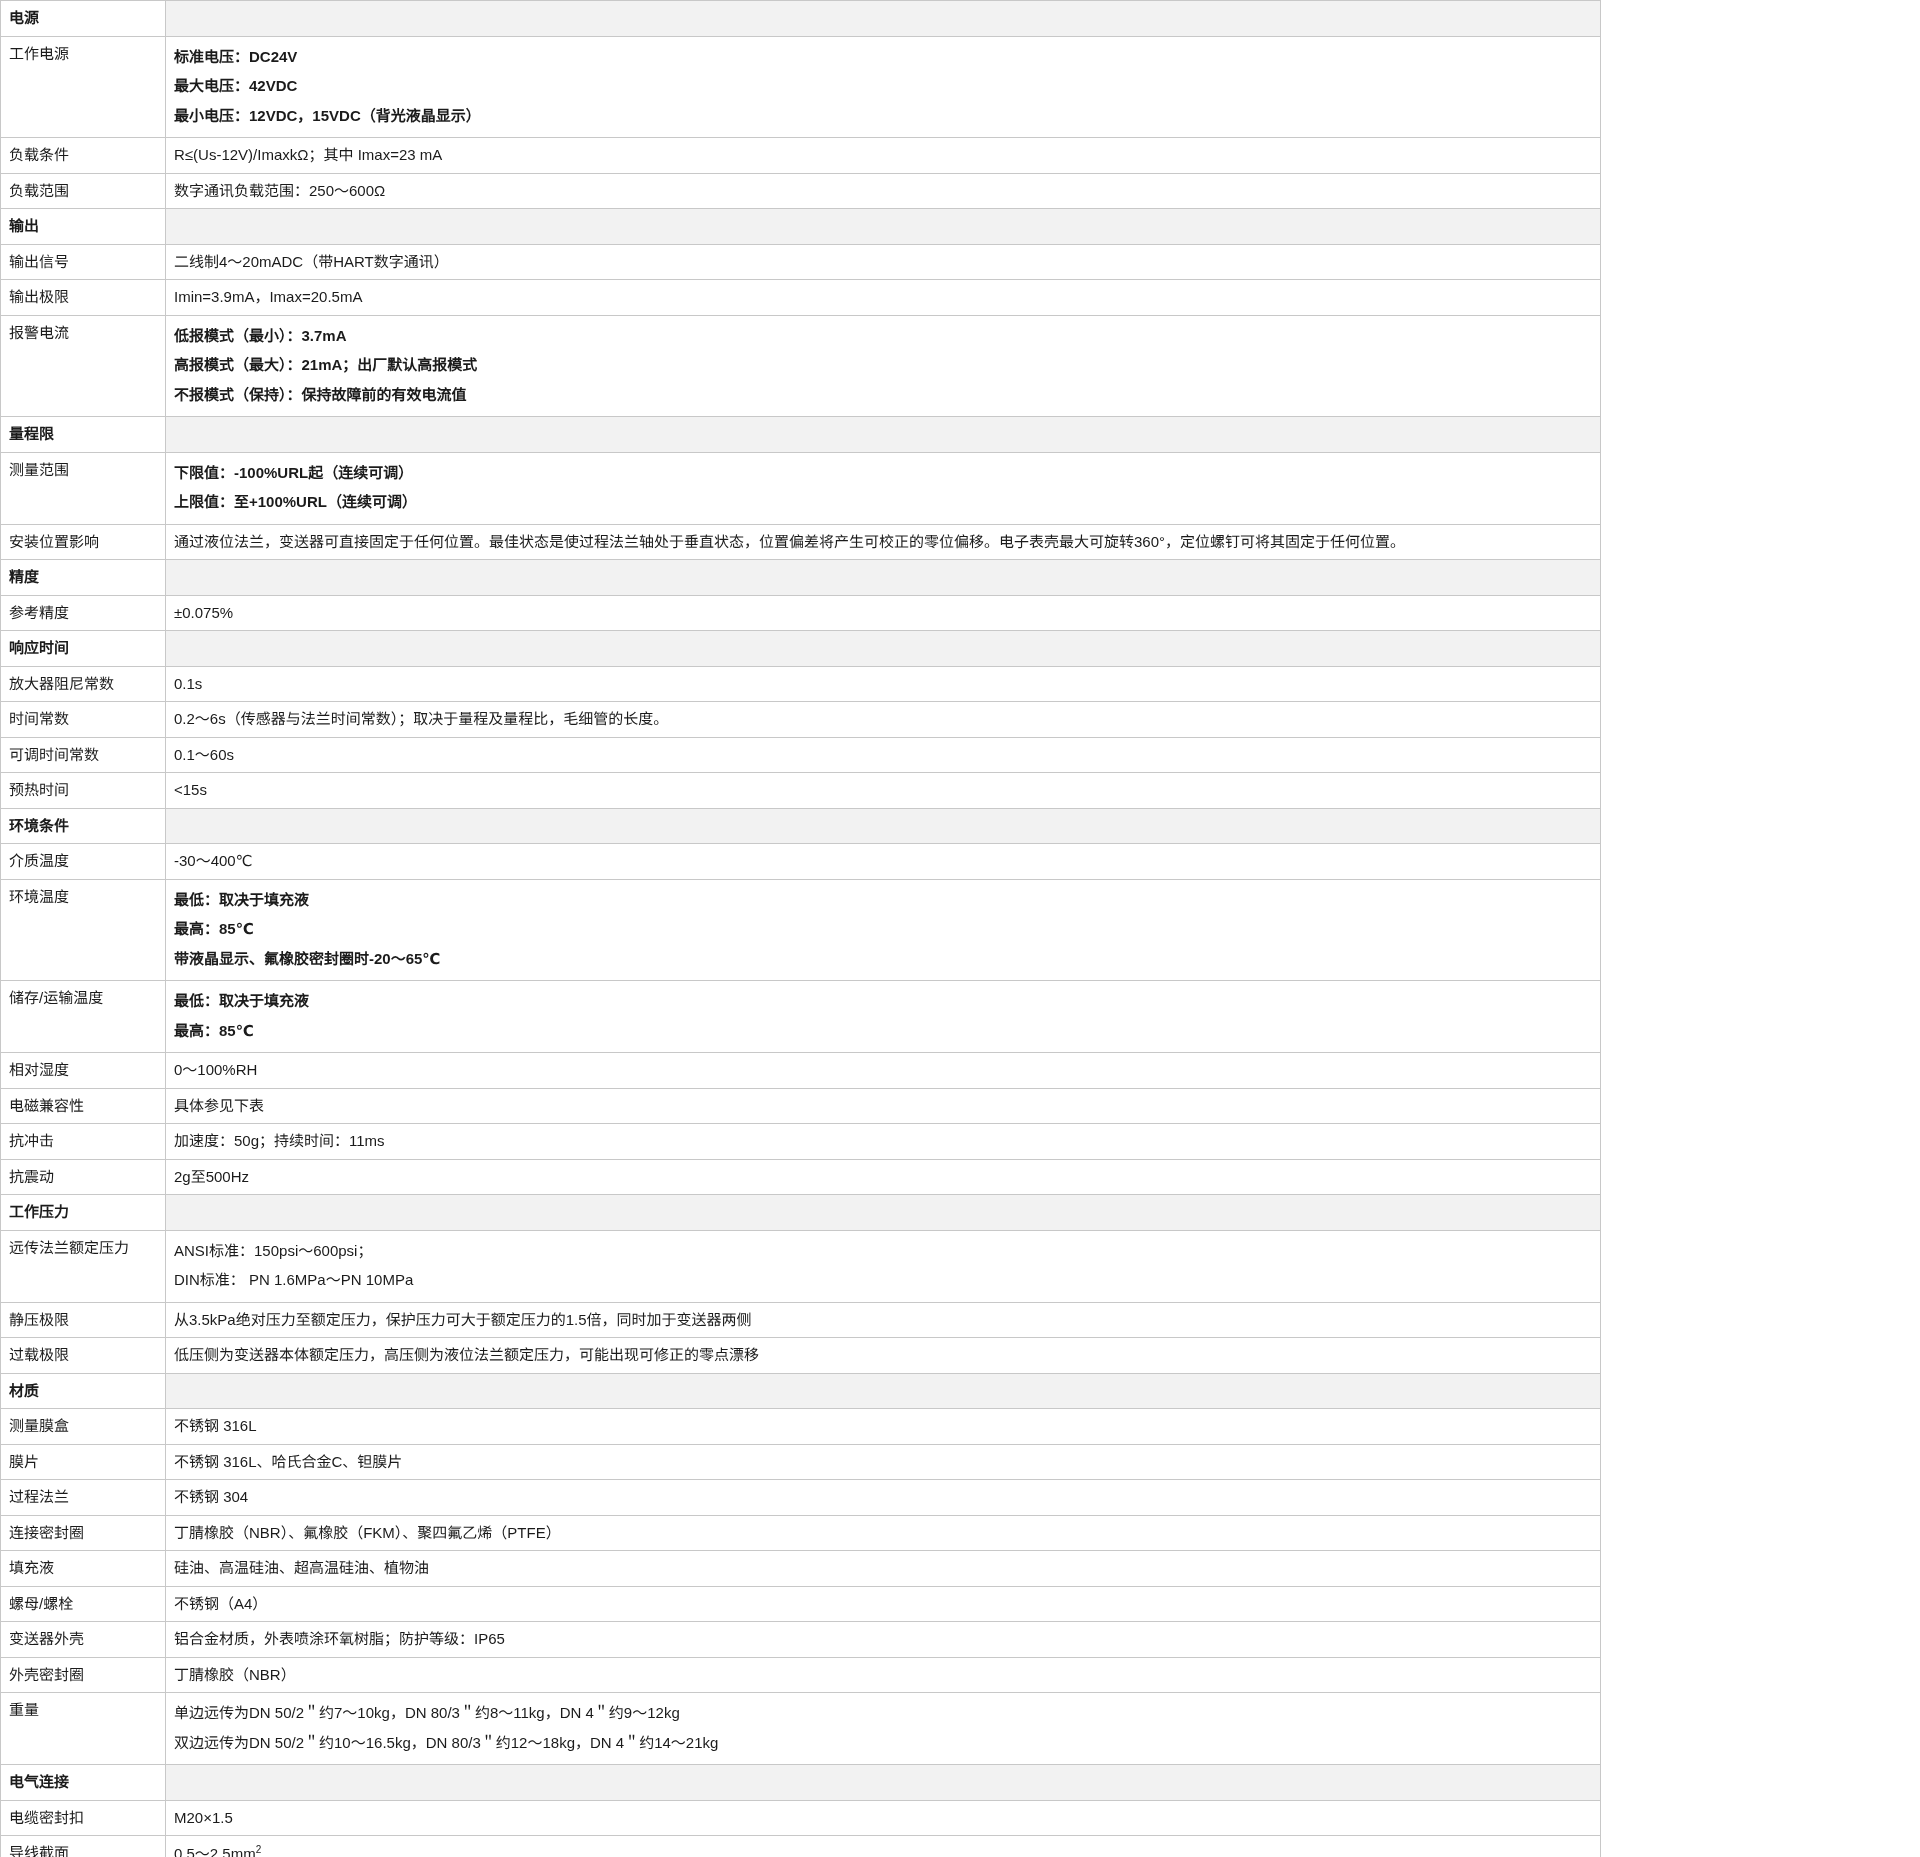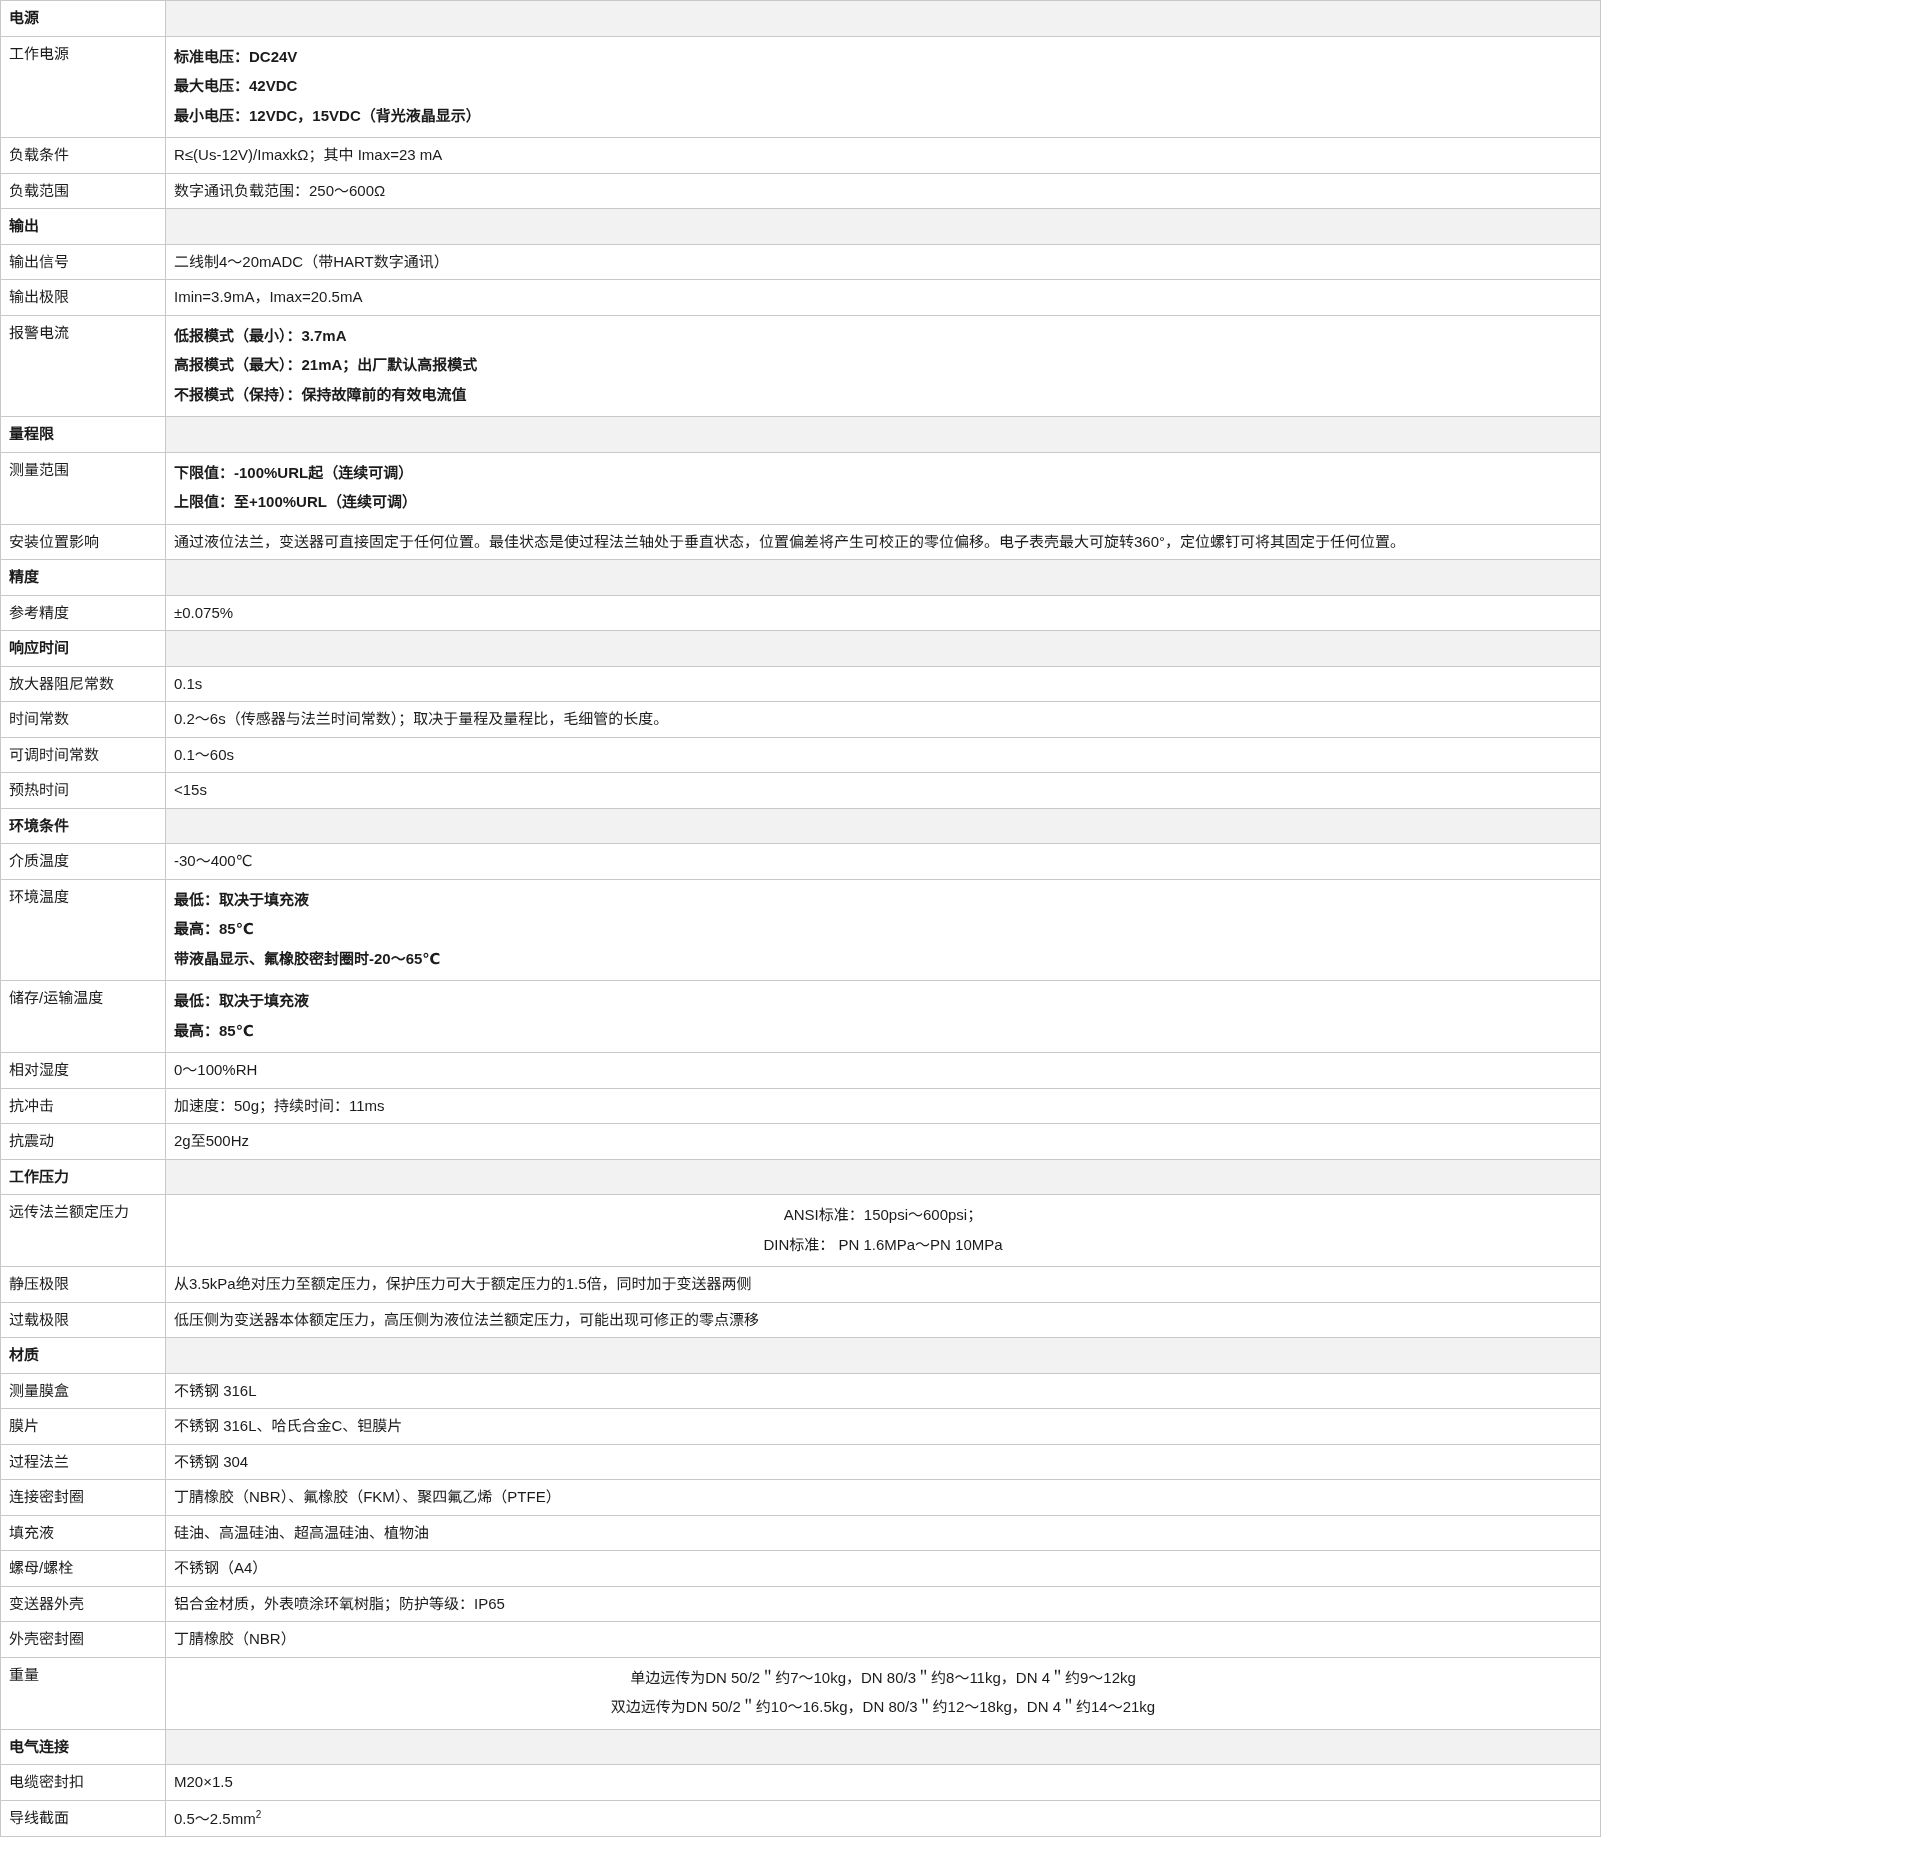--- a/index.html
+++ b/index.html
@@ -58,21 +58,20 @@
   }
   .multi p {
     margin: 0 0 0 0;
     padding: 3px 0 4px 0;
   }
   .multi p.b {
     font-weight: bold;
   }
   .multi p.n {
     font-weight: normal;
-    text-align: center;
   }
   sup {
     font-size: 10px;
     vertical-align: super;
   }
   .cell-line {
     display: block;
   }
 </style>
 </head>
@@ -219,20 +218,26 @@
             </div>
           </td>
         </tr>
         <tr>
           <td class="label">相对湿度</td>
           <td class="value">
             <span class="cell-line">0～100%RH</span>
           </td>
         </tr>
         <tr>
+          <td class="label">电磁兼容性</td>
+          <td class="value">
+            <span class="cell-line">具体参见下表</span>
+          </td>
+        </tr>
+        <tr>
           <td class="label">抗冲击</td>
           <td class="value">
             <span class="cell-line">加速度：50g；持续时间：11ms</span>
           </td>
         </tr>
         <tr>
           <td class="label">抗震动</td>
           <td class="value">
             <span class="cell-line">2g至500Hz</span>
           </td>

